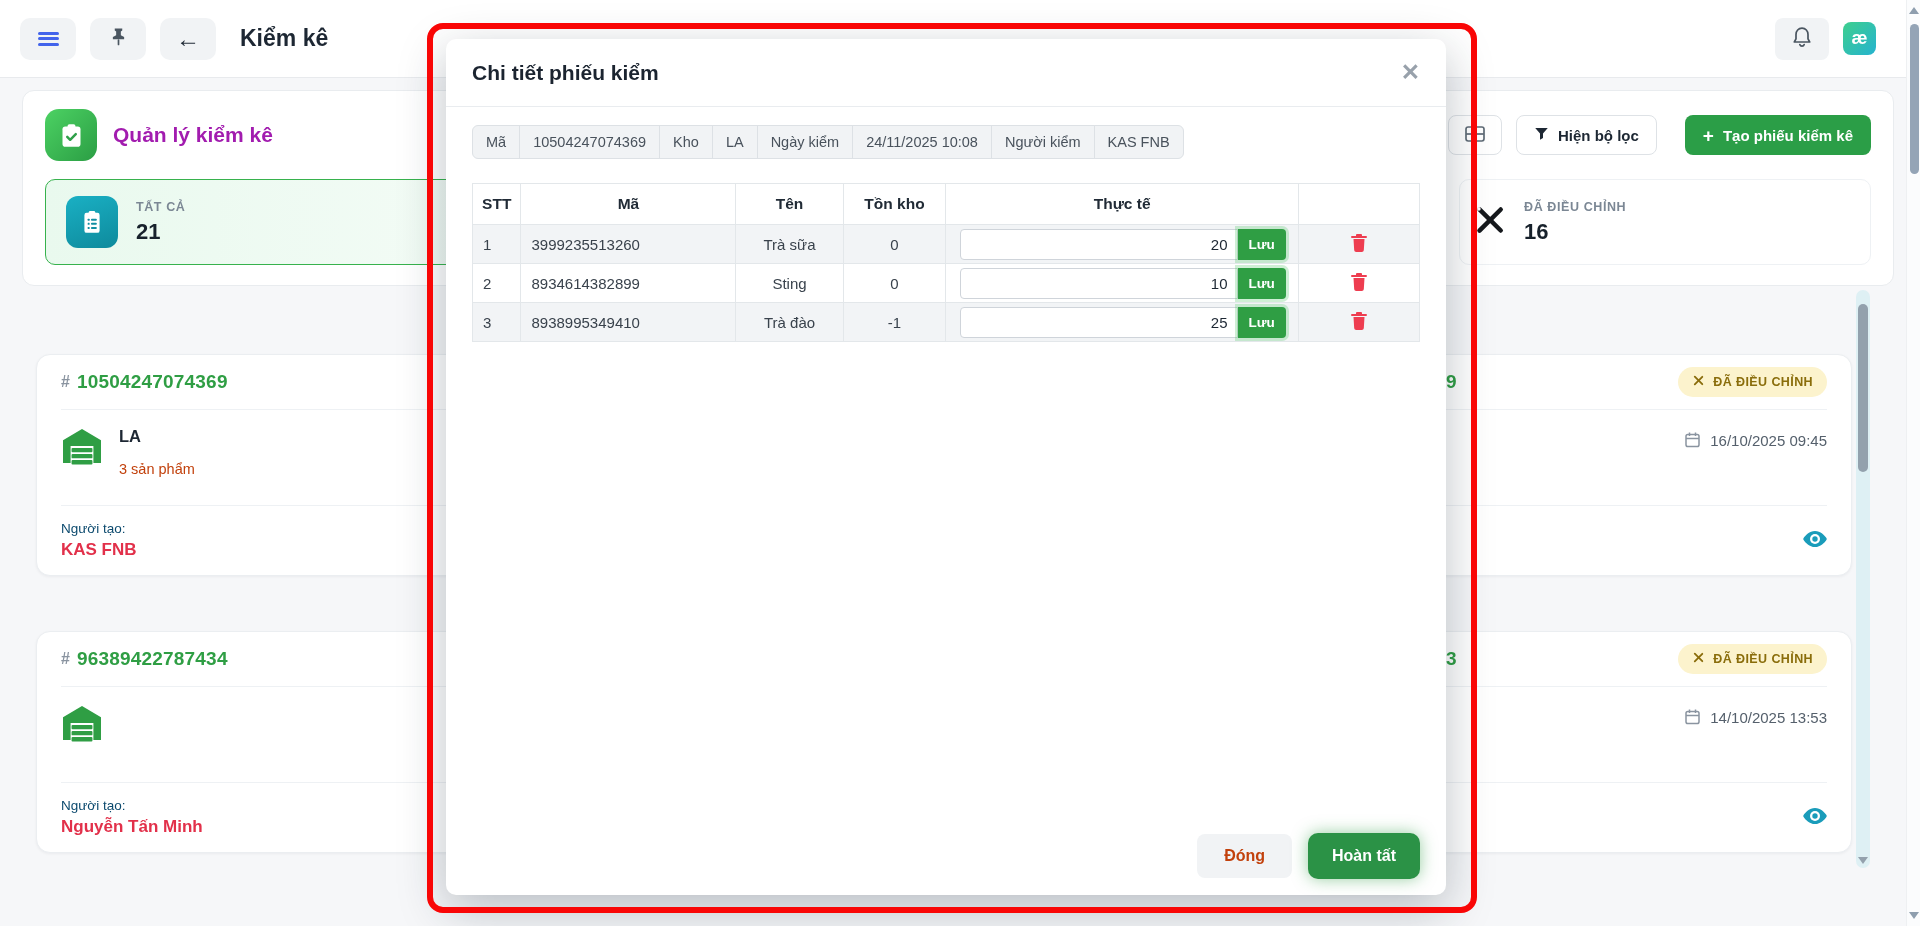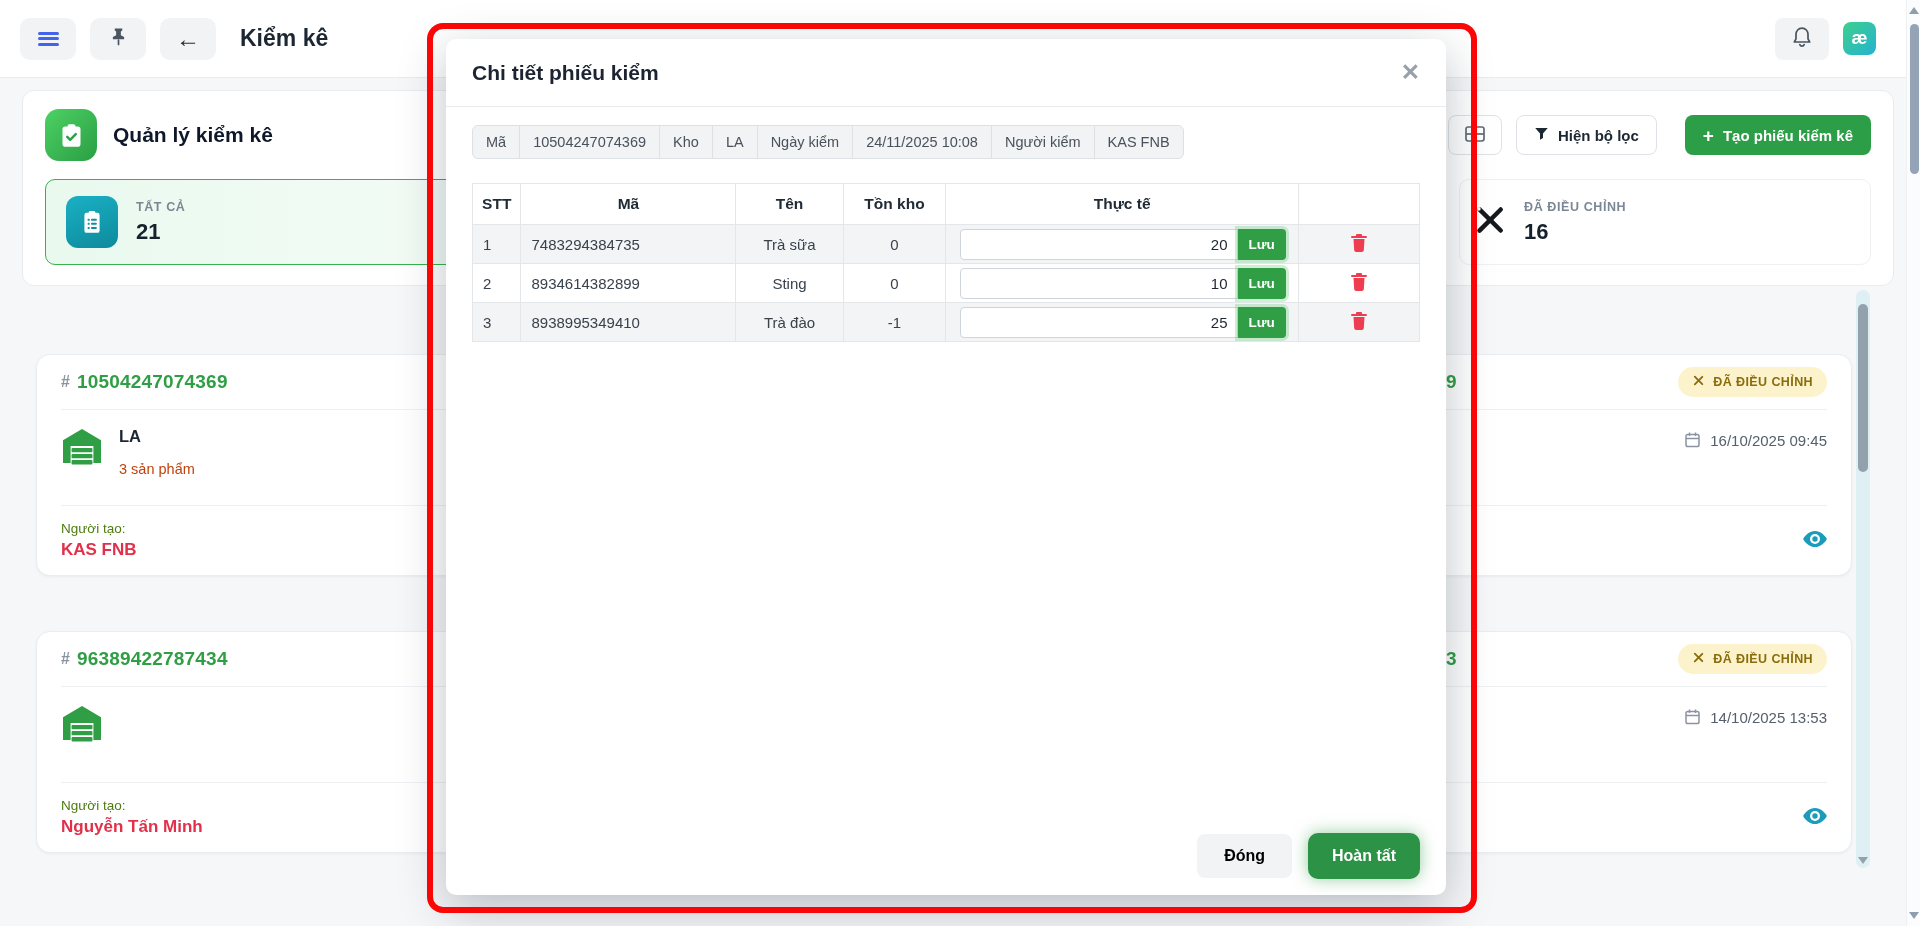--- a/index.html
+++ b/index.html
@@ -19,21 +19,21 @@
   .bell-btn { width:54px; height:42px; background:#f1f3f5; border-radius:8px; display:flex; align-items:center; justify-content:center; cursor:pointer; }
   .avatar { width:33px; height:33px; border-radius:8px; background:linear-gradient(135deg,#3ecf8e,#25b3cf);
             color:#fff; font-weight:700; font-size:18px; display:flex; align-items:center; justify-content:center; }
 
   
   .panel { position:absolute; top:90px; left:22px; width:1872px; height:196px; background:#fff;
            border:1px solid #e9ecef; border-radius:12px; padding:18px 22px; }
   .panel-head { display:flex; align-items:center; }
   .app-icon { width:52px; height:52px; border-radius:14px; background:linear-gradient(135deg,#4cd263,#2b9e44);
               display:flex; align-items:center; justify-content:center; }
-  .panel-title { font-size:21px; font-weight:700; color:#0f172a; margin-left:16px; }
+  .panel-title { font-size:21px; font-weight:700; color:#a21caf; margin-left:16px; }
   .head-actions { margin-left:auto; display:flex; align-items:center; }
   .btn-hidden-green { width:76px; height:40px; background:#2f9e44; border-radius:8px; }
   .btn-grid { width:54px; height:40px; border:1px solid #dee2e6; border-radius:8px; background:#fff;
               display:flex; align-items:center; justify-content:center; margin-left:8px; cursor:pointer; }
   .btn-filter { height:40px; border:1px solid #dee2e6; border-radius:8px; background:#fff; padding:0 17px;
                 font-weight:700; font-size:15px; color:#1d2733; margin-left:14px; display:flex; align-items:center; gap:9px; cursor:pointer; }
   .btn-create { height:40px; background:#2b9e47; color:#fff; border:none; border-radius:8px; padding:0 18px;
                 font-weight:700; font-size:15px; margin-left:28px; display:flex; align-items:center; gap:9px; cursor:pointer; }
   .plus-glyph { font-size:19px; font-weight:700; line-height:1; }
 
@@ -62,21 +62,21 @@
   .badge-adjusted { margin-left:auto; background:#fcf3cd; color:#8a6d0b; border-radius:999px; padding:7px 14px;
                     font-size:12.5px; font-weight:700; letter-spacing:.4px; display:flex; align-items:center; gap:8px; }
   .badge-adjusted svg { color:#8a6d0b; }
   .card-row-mid { height:96px; border-bottom:1px solid #eef1f4; display:flex; padding-top:17px; }
   .wh-texts { margin-left:16px; }
   .wh-name { font-size:16.5px; font-weight:700; color:#1d2733; }
   .wh-count { font-size:14.5px; color:#c2410c; margin-top:15px; }
   .mid-right { margin-left:auto; display:flex; align-items:flex-start; gap:10px; padding-top:5px;
                color:#55606c; font-size:15px; }
   .card-row-foot { height:69px; display:flex; align-items:center; }
-  .creator-label { font-size:13.5px; color:#4d7c0f; }
+  .creator-label { font-size:13.5px; color:#0c4a6e; }
   .creator-name { font-size:17px; font-weight:800; color:#e2304a; margin-top:4px; }
   .eye-btn { margin-left:auto; background:none; border:none; cursor:pointer; display:flex; align-items:center; }
 
   
   .inner-scrollbar { position:absolute; left:1856px; top:290px; width:14px; height:578px;
                      background:#def0f4; border-radius:7px; }
   .inner-thumb { position:absolute; left:2px; top:14px; width:10px; height:168px; background:#93a1ad; border-radius:5px; }
   .arrow-down-inner { position:absolute; left:2px; bottom:4px; width:0; height:0;
                       border-left:5px solid transparent; border-right:5px solid transparent; border-top:7px solid #93a1ad; }
   .outer-scrollbar { position:absolute; right:0; top:0; width:14px; height:926px; background:#fbfcfd; border-left:1px solid #eef0f2; }
@@ -118,21 +118,21 @@
   .qty-group { display:flex; height:31px; }
   .qty-input { flex:1; border:1px solid #cfd4da; border-radius:4px 0 0 4px; text-align:right; padding:0 9px;
                font-size:15px; color:#1d2733; background:#fff; outline:none; min-width:0; }
   .btn-luu { background:#2f9e44; color:#fff; border:none; font-weight:700; font-size:13.5px; padding:0 11px;
              border-radius:0 4px 4px 0; cursor:pointer; box-shadow:0 0 0 3px rgba(64,192,87,.25); position:relative; }
   td.cell-actions { text-align:center; }
   .trash-btn { background:none; border:none; cursor:pointer; }
 
   .modal-footer { position:absolute; left:0; right:0; bottom:0; padding:0 26px 16px; display:flex;
                   justify-content:flex-end; align-items:center; gap:16px; }
-  .btn-dong { background:#f1f3f5; color:#000000; border:none; font-size:16px; font-weight:600;
+  .btn-dong { background:#f1f3f5; color:#c2410c; border:none; font-size:16px; font-weight:600;
               padding:13px 27px; border-radius:8px; cursor:pointer; }
   .btn-hoantat { background:#2b9246; color:#fff; border:none; font-size:16px; font-weight:700;
                  padding:14px 24px; border-radius:10px; cursor:pointer; box-shadow:0 0 16px rgba(47,158,68,.5); }
 
   
   .red-annotation { position:absolute; left:427px; top:23px; width:1050px; height:890px;
                     border:6px solid #f90606; border-radius:16px; z-index:60; pointer-events:none; }
 </style>
 </head>
 <body>
@@ -421,21 +421,21 @@
             <th>Mã</th>
             <th>Tên</th>
             <th>Tồn kho</th>
             <th>Thực tế</th>
             <th></th>
           </tr>
         </thead>
         <tbody>
           <tr class="striped">
             <td class="cell-stt">1</td>
-            <td class="cell-code">7483294384735</td>
+            <td class="cell-code">3999235513260</td>
             <td class="cell-name">Trà sữa</td>
             <td class="cell-stock">0</td>
             <td class="cell-actual">
               <div class="qty-group">
                 <input class="qty-input" type="text" value="20" style="">
                 <button class="btn-luu">Lưu</button>
               </div>
             </td>
             <td class="cell-actions">
               <button class="trash-btn">

